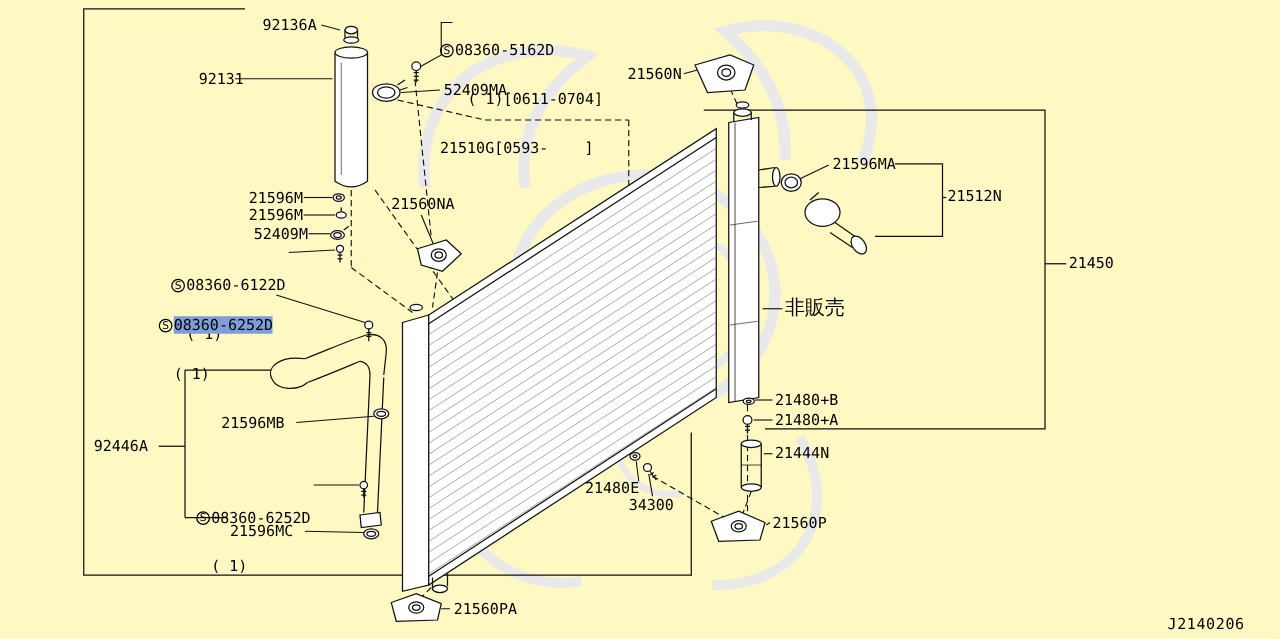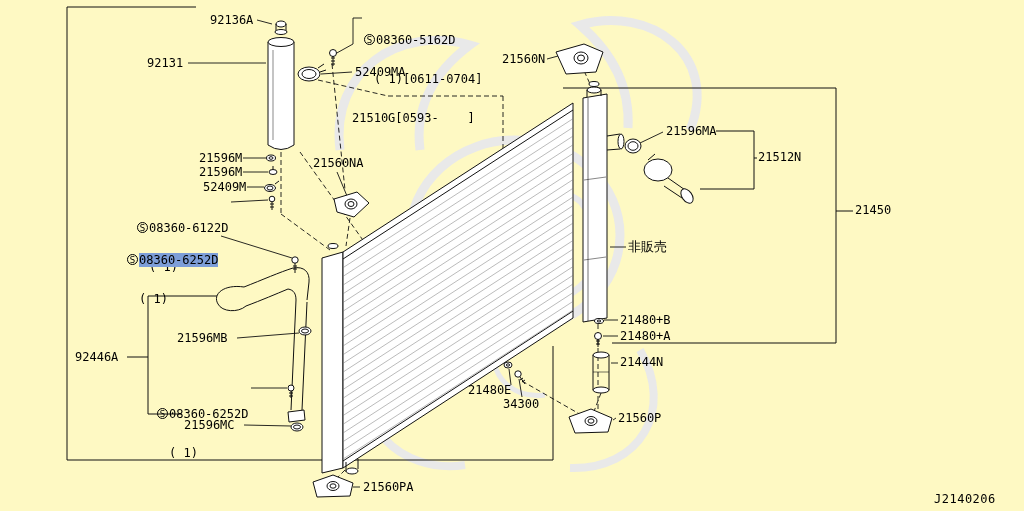--- a/index.html
+++ b/index.html
@@ -5,21 +5,21 @@
   *{margin:0;padding:0;box-sizing:border-box}
   html,body{background:#ffffff}
   body{font-family:"DejaVu Sans Mono","Liberation Mono",monospace;color:#000}
   .stage{position:relative;width:1024px;height:511px;background:#fef9c3;overflow:hidden}
   svg.art{position:absolute;left:0;top:0;display:block}
   .lbl{position:absolute;font-size:12px;line-height:13px;color:#000;white-space:pre}
   .smark{display:inline-block;width:11px;height:11px;border:1px solid #000;border-radius:50%;
          font-size:8.5px;line-height:10.5px;text-align:center;vertical-align:1px;margin-right:1px;
          font-family:"DejaVu Sans",sans-serif}
   .hl{background:var(--hl,#7d9ed8)}
-  .jp{font-family:Liberation Sans, sans-serif;font-size:13px}
+  .jp{font-family:Liberation Sans, sans-serif;font-size:16px}
   .code{position:absolute;font-size:12px;letter-spacing:.5px}
 </style>
 </head>
 <body>
 
 <div class="stage">
 
 <svg class="art" width="1024" height="511" viewBox="0 0 1024 511">
 
   <g stroke="#e9e9e9" fill="none">
@@ -256,24 +256,24 @@
     </g>
     <g>
       <circle cx="518" cy="374" r="3.2"></circle>
       <path d="M520,377 L525,384 M520,380 L523,378 M522,382 L525,380" fill="none"></path>
     </g>
   </g>
 </svg>
 
   <div class="lbl" style="left:210px;top:14px">92136A</div>
 
-  <div class="lbl" style="left:147px;top:57px">92131</div>
+  <div class="lbl" style="left:159px;top:57px">92131</div>
 
   <div class="lbl" style="left:352px;top:8px">
-    <div style="padding-left:12px"><span class="smark">S</span><span>08360-5162D</span></div>
+    <div style="padding-left:0"><span class="smark">S</span><span>08360-5162D</span></div>
     <div style="padding-left:22px">( 1)[0611-0704]</div>
     <div>21510G[0593-    ]</div>
   </div>
 
   <div class="lbl" style="left:355px;top:66px">52409MA</div>
 
   <div class="lbl" style="left:502px;top:53px">21560N</div>
 
   <div class="lbl" style="left:199px;top:152px">21596M</div>
   <div class="lbl" style="left:199px;top:166px">21596M</div>

